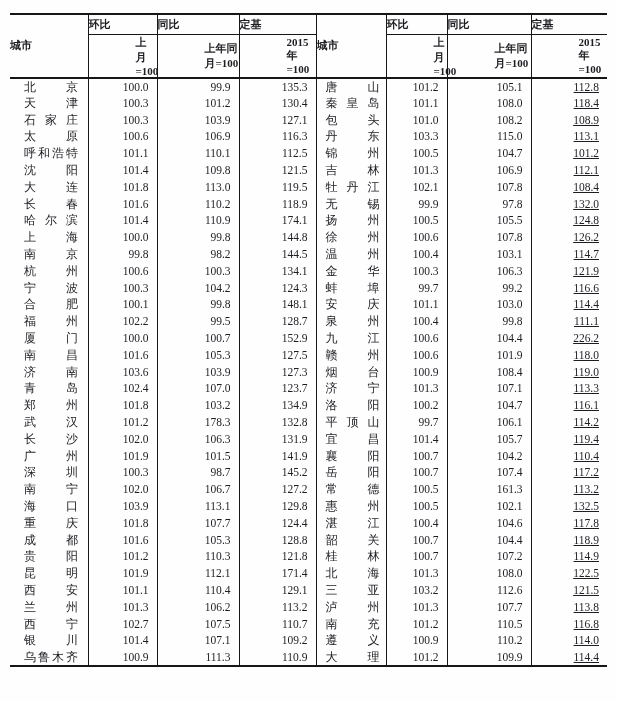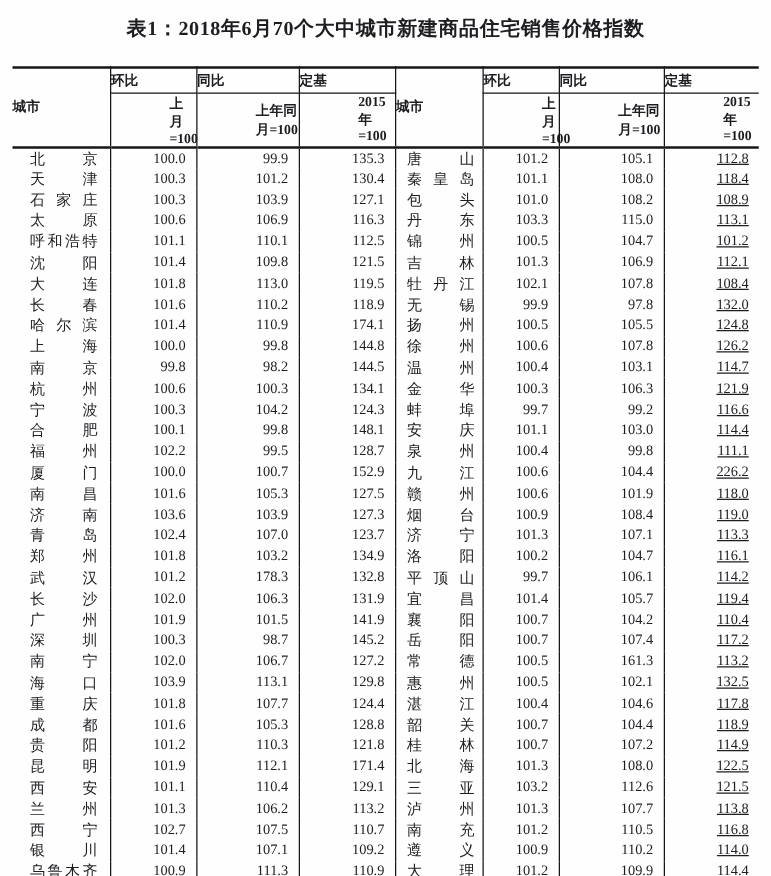--- a/index.html
+++ b/index.html
@@ -83,21 +83,20 @@
     width: 54px;
     font-size: 12px;
     line-height: 16px;
     white-space: nowrap;
   }
 </style>
 </head>
 <body>
 
 <div class="page">
-  <div class="title">表1：2018年6月70个大中城市新建商品住宅销售价格指数</div>
 
   <table class="idx">
     <colgroup>
       <col class="c-city-l">
         <col class="c-mom-l">
         <col class="c-yoy-l">
         <col class="c-fix-l">
       <col class="c-city-r">
         <col class="c-mom-r">
         <col class="c-yoy-r">

